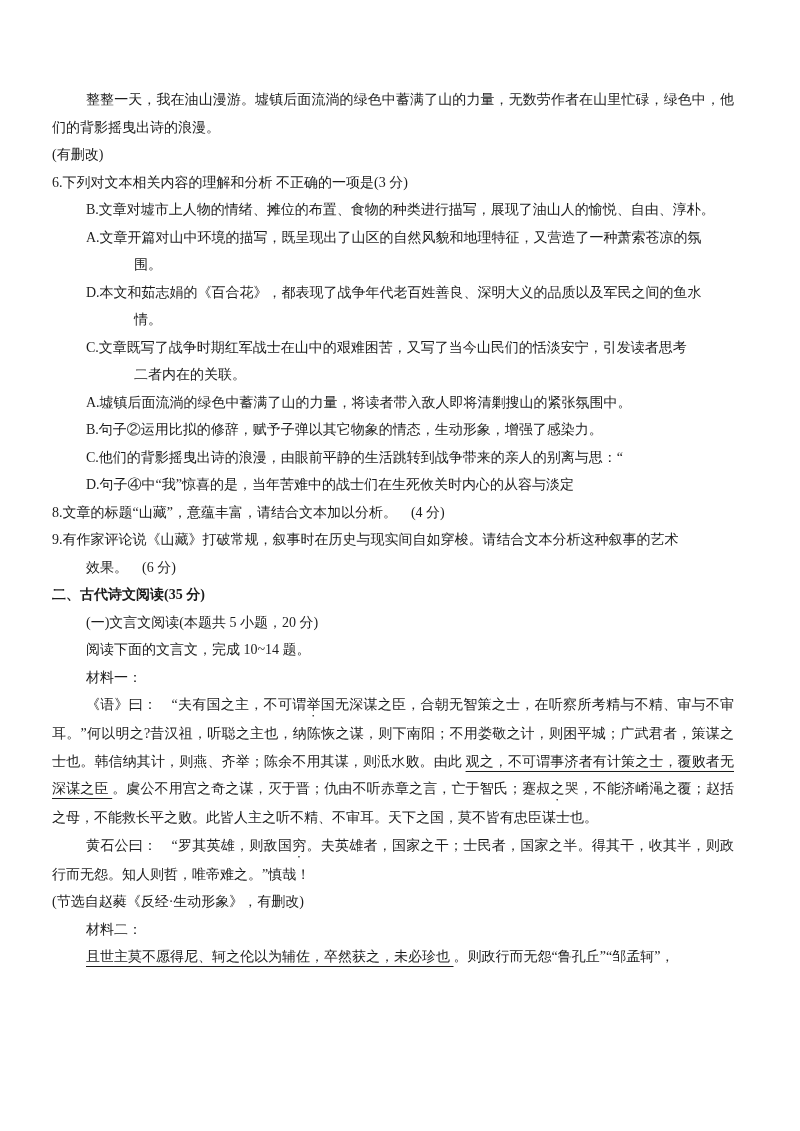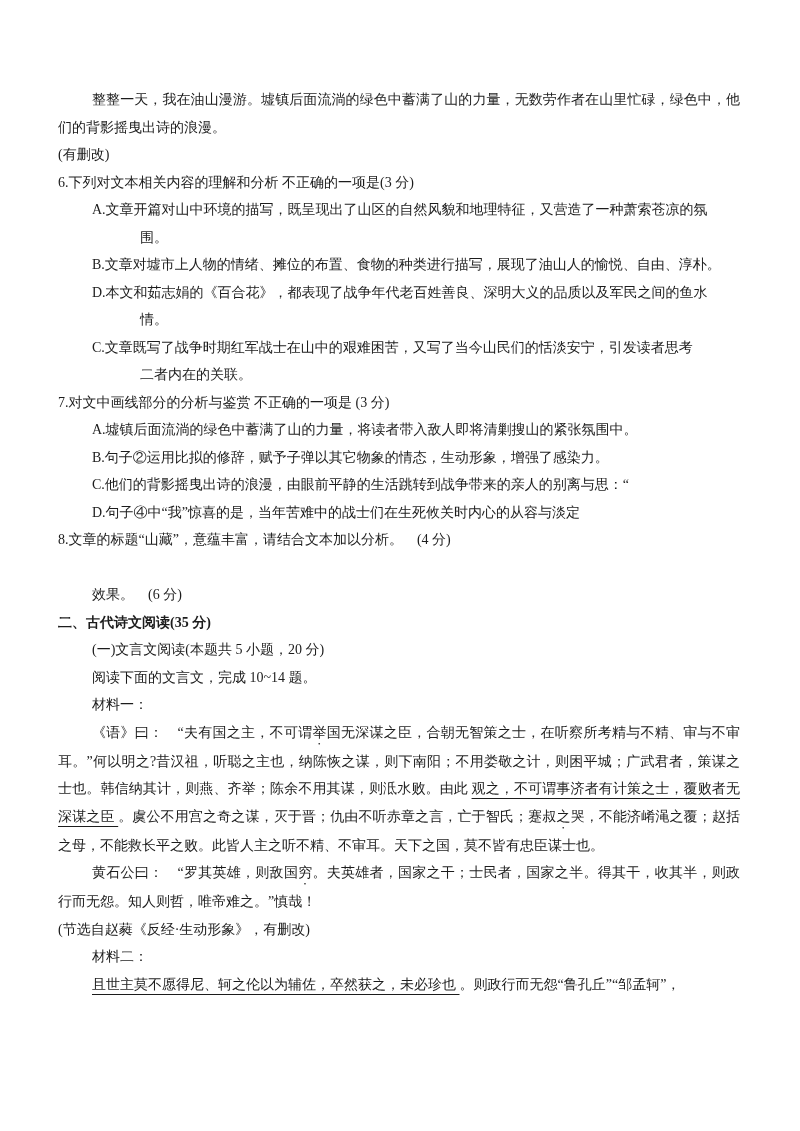--- a/index.html
+++ b/index.html
@@ -8,21 +8,21 @@
     width: 800px;
     height: 1131px;
     background: #ffffff;
     overflow: hidden;
     font-family: "Liberation Serif", "DejaVu Serif", serif;
     color: #1c1c1c;
   }
   .content {
     position: absolute;
     top: 86px;
-    left: 58px;
+    left: 52px;
     width: 682px;
     font-size: 14px;
     line-height: 27.5px;
     text-align: justify;
   }
   .para { margin: 0; }
   .indent { text-indent: 34px; }        
   .right { text-align: left; }
   .q   { padding-left: 34px; text-indent: -34px; }   
   .opt { padding-left: 82px; text-indent: -48px; }   
@@ -45,38 +45,37 @@
 
 <div class="page">
   <div class="content">
 
     <div class="para indent">整整一天，我在油山漫游。墟镇后面流淌的绿色中蓄满了山的力量，无数劳作者在山里忙碌，绿色中，他们的背影摇曳出诗的浪漫。</div>
 
     <div class="para right">(有删改)</div>
 
     <div class="para q">6.下列对文本相关内容的理解和分析 不正确的一项是(3 分)</div>
 
+    <div class="para opt">B.文章对墟市上人物的情绪、摊位的布置、食物的种类进行描写，展现了油山人的愉悦、自由、淳朴。</div>
+
     <div class="para opt"><span>A.文章开篇对山中环境的描写，既呈现出了山区的自然风貌和地理特征，又营造了一种萧索苍凉的氛</span><br><span>围。</span></div>
-
-    <div class="para opt">B.文章对墟市上人物的情绪、摊位的布置、食物的种类进行描写，展现了油山人的愉悦、自由、淳朴。</div>
 
     <div class="para opt"><span>D.本文和茹志娟的《百合花》，都表现了战争年代老百姓善良、深明大义的品质以及军民之间的鱼水</span><br><span>情。</span></div>
 
     <div class="para opt"><span>C.文章既写了战争时期红军战士在山中的艰难困苦，又写了当今山民们的恬淡安宁，引发读者思考</span><br><span>二者内在的关联。</span></div>
 
-    <div class="para q">7.对文中画线部分的分析与鉴赏 不正确的一项是 (3 分)</div>
 
     <div class="para opt">A.墟镇后面流淌的绿色中蓄满了山的力量，将读者带入敌人即将清剿搜山的紧张氛围中。</div>
     <div class="para opt">B.句子②运用比拟的修辞，赋予子弹以其它物象的情态，生动形象，增强了感染力。</div>
     <div class="para opt">C.他们的背影摇曳出诗的浪漫，由眼前平静的生活跳转到战争带来的亲人的别离与思：“</div>
     <div class="para opt">D.句子④中“我”惊喜的是，当年苦难中的战士们在生死攸关时内心的从容与淡定</div>
 
     <div class="para q">8.文章的标题“山藏”，意蕴丰富，请结合文本加以分析。　(4 分)</div>
 
-    <div class="para q"><br><span>效果。　(6 分)</span></div>
+    <div class="para q"><span>9.有作家评论说《山藏》打破常规，叙事时在历史与现实间自如穿梭。请结合文本分析这种叙事的艺术</span><br><span>效果。　(6 分)</span></div>
 
     <div class="para bold">二、古代诗文阅读(35 分)</div>
 
     <div class="para sub">(一)文言文阅读(本题共 5 小题，20 分)</div>
 
     <div class="para sub">阅读下面的文言文，完成 10~14 题。</div>
 
     <div class="para sub">材料一：</div>
 
     <div class="para indent"><span>《语》曰：　“夫有国之主，不可谓</span><span class="dotted">举</span><span>国无深谋之臣，合朝无智策之士，在听察所考精与不精、审与不审耳。”何以明之?昔汉祖，听聪之主也，纳陈恢之谋，则下南阳；不用娄敬之计，则困平城；广武君者，策谋之士也。韩信纳其计，则燕、齐举；陈余不用其谋，则泜水败。由此 </span><span class="ul">观之，不可谓事济者有计策之士，覆败者无深谋之臣 </span><span>。虞公不用宫之奇之谋，灭于晋；仇由不听赤章之言，亡于智氏；蹇叔</span><span class="dotted">之</span><span>哭，不能济崤渑之覆；赵括之母，不能救长平之败。此皆人主之听不精、不审耳。天下之国，莫不皆有忠臣谋士也。</span></div>

